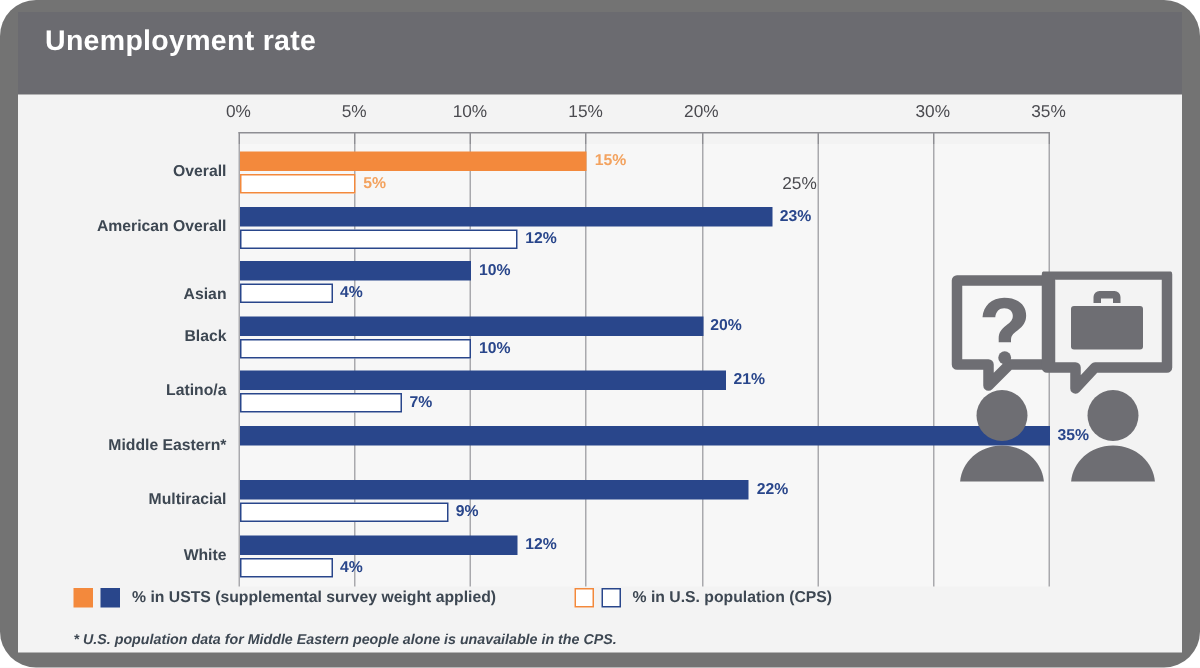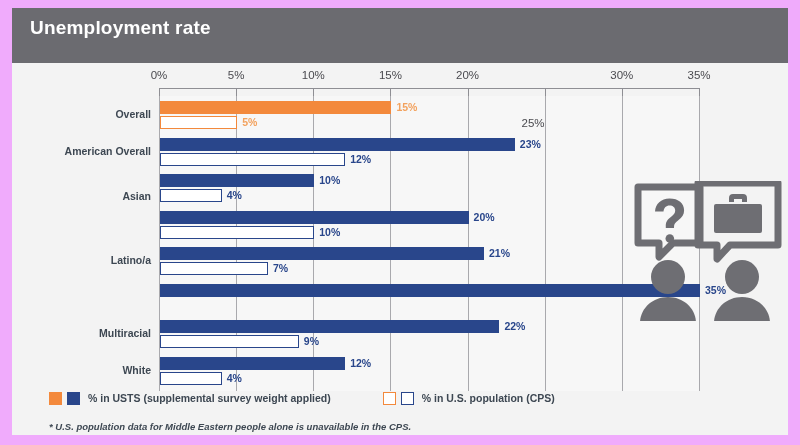--- a/index.html
+++ b/index.html
@@ -10,22 +10,23 @@
   body {
     width: 800px;
     height: 445px;
     font-family: "Liberation Sans", sans-serif;
     overflow: hidden;
   }
   .page {
     position: relative;
     width: 800px;
     height: 445px;
-    background: #f0abfc;
-    box-sizing: border-box;
+    background: #737373;
+    box-sizing: border-box;
+    border-radius: 24px;
   }
 
   
   .header {
     position: absolute;
     left: 12px;
     top: 8px;
     width: 776px;
     height: 55px;
     background: #6b6b70;
@@ -257,33 +258,35 @@
             <div class="bar-value val-blue" style="top: 15px; left: 191.143px;">12%</div>
           </div>
           <div class="row" style="top: 78px; height: 30px;">
             <div class="cat-label" style="top: 16px;">Asian</div>
             <div class="bar bar-usts usts-blue" style="top: 0px; width: 154.286px;"></div>
             <div class="bar-value val-blue" style="top: 0px; left: 160.286px;">10%</div>
             <div class="bar bar-cps cps-blue" style="top: 15px; width: 61.7143px;"></div>
             <div class="bar-value val-blue" style="top: 15px; left: 67.7143px;">4%</div>
           </div>
           <div class="row" style="top: 114.5px; height: 30px;">
+            <div class="cat-label" style="top: 7px;">Black</div>
             <div class="bar bar-usts usts-blue" style="top: 0px; width: 308.571px;"></div>
             <div class="bar-value val-blue" style="top: 0px; left: 314.571px;">20%</div>
             <div class="bar bar-cps cps-blue" style="top: 15px; width: 154.286px;"></div>
             <div class="bar-value val-blue" style="top: 15px; left: 160.286px;">10%</div>
           </div>
           <div class="row" style="top: 151px; height: 30px;">
             <div class="cat-label" style="top: 7px;">Latino/a</div>
             <div class="bar bar-usts usts-blue" style="top: 0px; width: 324px;"></div>
             <div class="bar-value val-blue" style="top: 0px; left: 330px;">21%</div>
             <div class="bar bar-cps cps-blue" style="top: 15px; width: 108px;"></div>
             <div class="bar-value val-blue" style="top: 15px; left: 114px;">7%</div>
           </div>
           <div class="row" style="top: 187.5px; height: 30px;">
+            <div class="cat-label" style="top: 7px;">Middle Eastern*</div>
             <div class="bar bar-usts usts-blue" style="top: 0px; width: 540px;"></div>
             <div class="bar-value val-blue" style="top: 0px; left: 546px;">35%</div>
           </div>
           <div class="row" style="top: 224px; height: 30px;">
             <div class="cat-label" style="top: 7px;">Multiracial</div>
             <div class="bar bar-usts usts-blue" style="top: 0px; width: 339.429px;"></div>
             <div class="bar-value val-blue" style="top: 0px; left: 345.429px;">22%</div>
             <div class="bar bar-cps cps-blue" style="top: 15px; width: 138.857px;"></div>
             <div class="bar-value val-blue" style="top: 15px; left: 144.857px;">9%</div>
           </div>

